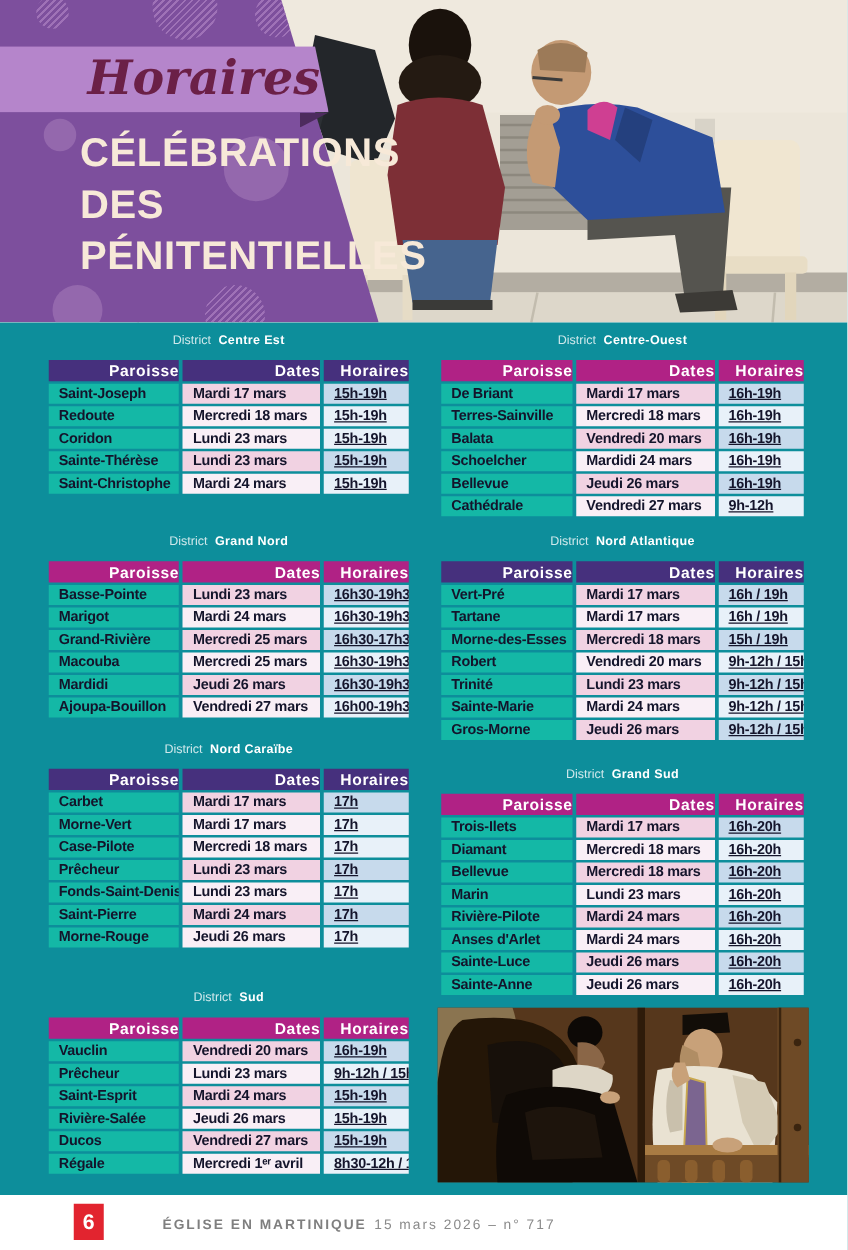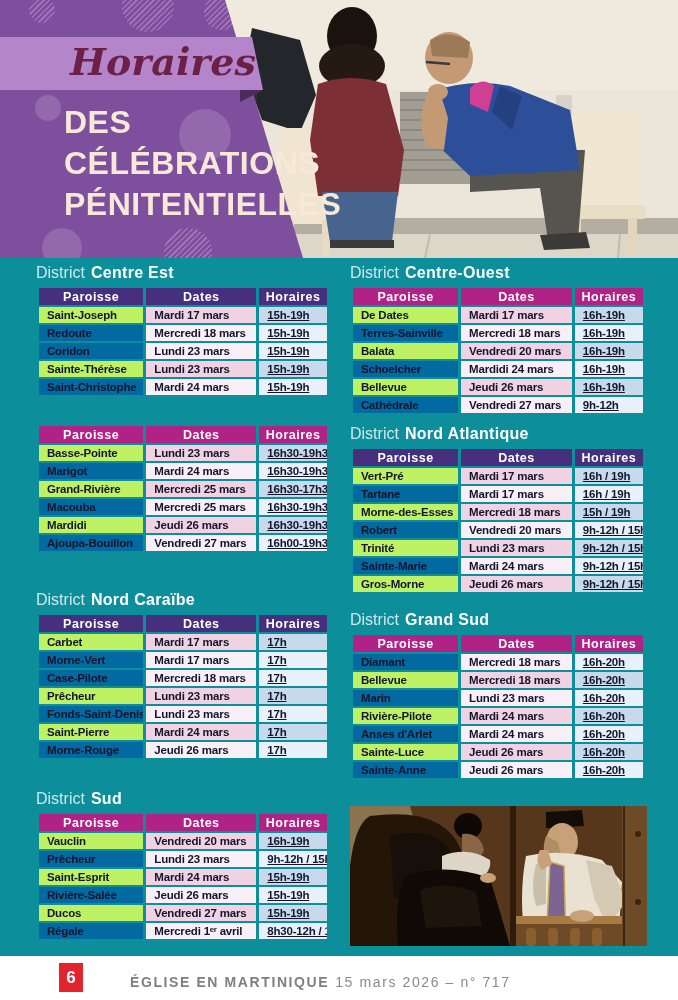--- a/index.html
+++ b/index.html
@@ -27,48 +27,48 @@
 
   .district{position:absolute;}
   .d-centre-est{left:36px;top:263px;width:294px;}
   .d-centre-ouest{left:350px;top:263px;width:296px;}
   .d-grand-nord{left:36px;top:424px;width:294px;}
   .d-nord-atlantique{left:350px;top:424px;width:296px;}
   .d-nord-caraibe{left:36px;top:590px;width:294px;}
   .d-grand-sud{left:350px;top:610px;width:296px;}
   .d-sud{left:36px;top:789px;width:294px;}
 
-  .d-title{height:20px;line-height:20px;font-size:16px;margin-bottom:3px;}
+  .d-title{height:20px;line-height:20px;text-align:center;font-size:10px;margin-bottom:3px;}
   .d-label{color:#cfe8eb;font-weight:400;margin-right:6px;}
   .d-name{color:#ffffff;font-weight:bold;letter-spacing:0.3px;}
 
   table.sched{border-collapse:separate;border-spacing:3px 2px;width:100%;table-layout:fixed;
     margin:0;padding:0;}
   table.sched th{height:17px;font-size:12.5px;font-weight:bold;color:#ffffff;
-    letter-spacing:0.5px;text-align:center;padding:0;}
+    letter-spacing:0.5px;text-align:right;padding:0;}
   table.sched th:nth-child(1){width:37%;}
   table.sched th:nth-child(2){width:39%;}
   table.sched th:nth-child(3){width:24%;}
   table.sched td{height:16px;font-size:11.5px;font-weight:bold;padding:0 2px 0 8px;
     color:#14142b;white-space:nowrap;overflow:hidden;letter-spacing:-0.2px;}
   td.paroisse{color:#e12189;}
   td.horaires{font-size:10.8px;letter-spacing:-0.4px;text-decoration:underline;}
-  tr.odd td.paroisse{background:#bef264;}
+  tr.odd td.paroisse{background:#14b8a6;}
   tr.odd td.dates{background:#f1d2e2;}
   tr.odd td.horaires{background:#c7daec;}
-  tr.even td.paroisse{background:#0369a1;}
+  tr.even td.paroisse{background:#14b8a6;}
   tr.even td.dates{background:#f9eff6;}
   tr.even td.horaires{background:#e8f1f9;}
 
   .painting{position:absolute;left:350px;top:806px;width:297px;height:140px;}
 
   
   .footer-num{position:absolute;left:59px;top:963px;width:24px;height:29px;background:#e2242f;
     color:#ffffff;font-size:17px;font-weight:bold;text-align:center;line-height:29px;}
-  .footer-text{position:absolute;left:98px;top:974px;font-size:14px;letter-spacing:1.6px;
+  .footer-text{position:absolute;left:98px;top:974px;font-size:11px;letter-spacing:1.6px;
     color:#8a8a8a;white-space:nowrap;padding-left:32px;}
   .footer-text .mag{font-weight:bold;color:#7f7f7f;margin-right:6px;}
 </style>
 </head>
 <body>
 
 <div class="page">
 
   <div class="header">
 
@@ -132,22 +132,22 @@
       <div class="dot" style="left:179px;top:109px;width:52px;height:52px;"></div>
       <div class="dot" style="left:42px;top:228px;width:40px;height:40px;"></div>
       <div class="dot hatched" style="left:164px;top:228px;width:48px;height:48px;"></div>
     </div>
 
     <div class="ribbon"></div>
     <div class="ribbon-fold"></div>
     <div class="script-title">Horaires</div>
 
     <div class="header-title">
+      <div>CÉLÉBRATIONS</div>
       <div>DES</div>
-      <div>CÉLÉBRATIONS</div>
       <div>PÉNITENTIELLES</div>
     </div>
   </div>
 
   <div class="teal"></div>
   <div id="districts-layer">
       <div class="district d-centre-est">
         <div class="d-title"><span class="d-label">District</span><span class="d-name">Centre Est</span></div>
         <table class="sched">
           <thead>
@@ -191,21 +191,21 @@
         <table class="sched">
           <thead>
             <tr>
               <th style="background: rgb(176, 34, 133);">Paroisse</th>
               <th style="background: rgb(176, 34, 133);">Dates</th>
               <th style="background: rgb(176, 34, 133);">Horaires</th>
             </tr>
           </thead>
           <tbody>
             <tr class="odd">
-              <td class="paroisse">De Dates</td>
+              <td class="paroisse">De Briant</td>
               <td class="dates">Mardi 17 mars</td>
               <td class="horaires">16h-19h</td>
             </tr>
             <tr class="even">
               <td class="paroisse">Terres-Sainville</td>
               <td class="dates">Mercredi 18 mars</td>
               <td class="horaires">16h-19h</td>
             </tr>
             <tr class="odd">
               <td class="paroisse">Balata</td>
@@ -224,20 +224,21 @@
             </tr>
             <tr class="even">
               <td class="paroisse">Cathédrale</td>
               <td class="dates">Vendredi 27 mars</td>
               <td class="horaires">9h-12h</td>
             </tr>
           </tbody>
         </table>
       </div>
       <div class="district d-grand-nord">
+        <div class="d-title"><span class="d-label">District</span><span class="d-name">Grand Nord</span></div>
         <table class="sched">
           <thead>
             <tr>
               <th style="background: rgb(176, 34, 133);">Paroisse</th>
               <th style="background: rgb(176, 34, 133);">Dates</th>
               <th style="background: rgb(176, 34, 133);">Horaires</th>
             </tr>
           </thead>
           <tbody>
             <tr class="odd">
@@ -375,20 +376,25 @@
         <div class="d-title"><span class="d-label">District</span><span class="d-name">Grand Sud</span></div>
         <table class="sched">
           <thead>
             <tr>
               <th style="background: rgb(176, 34, 133);">Paroisse</th>
               <th style="background: rgb(176, 34, 133);">Dates</th>
               <th style="background: rgb(176, 34, 133);">Horaires</th>
             </tr>
           </thead>
           <tbody>
+            <tr class="odd">
+              <td class="paroisse">Trois-Ilets</td>
+              <td class="dates">Mardi 17 mars</td>
+              <td class="horaires">16h-20h</td>
+            </tr>
             <tr class="even">
               <td class="paroisse">Diamant</td>
               <td class="dates">Mercredi 18 mars</td>
               <td class="horaires">16h-20h</td>
             </tr>
             <tr class="odd">
               <td class="paroisse">Bellevue</td>
               <td class="dates">Mercredi 18 mars</td>
               <td class="horaires">16h-20h</td>
             </tr>

